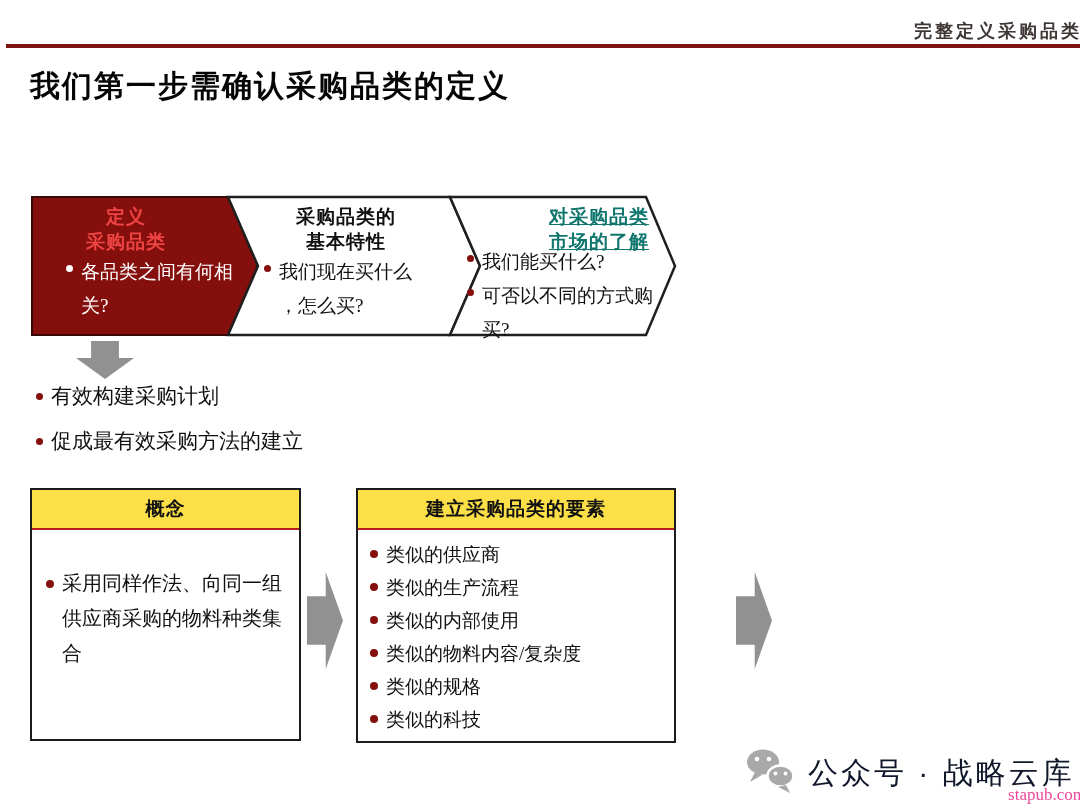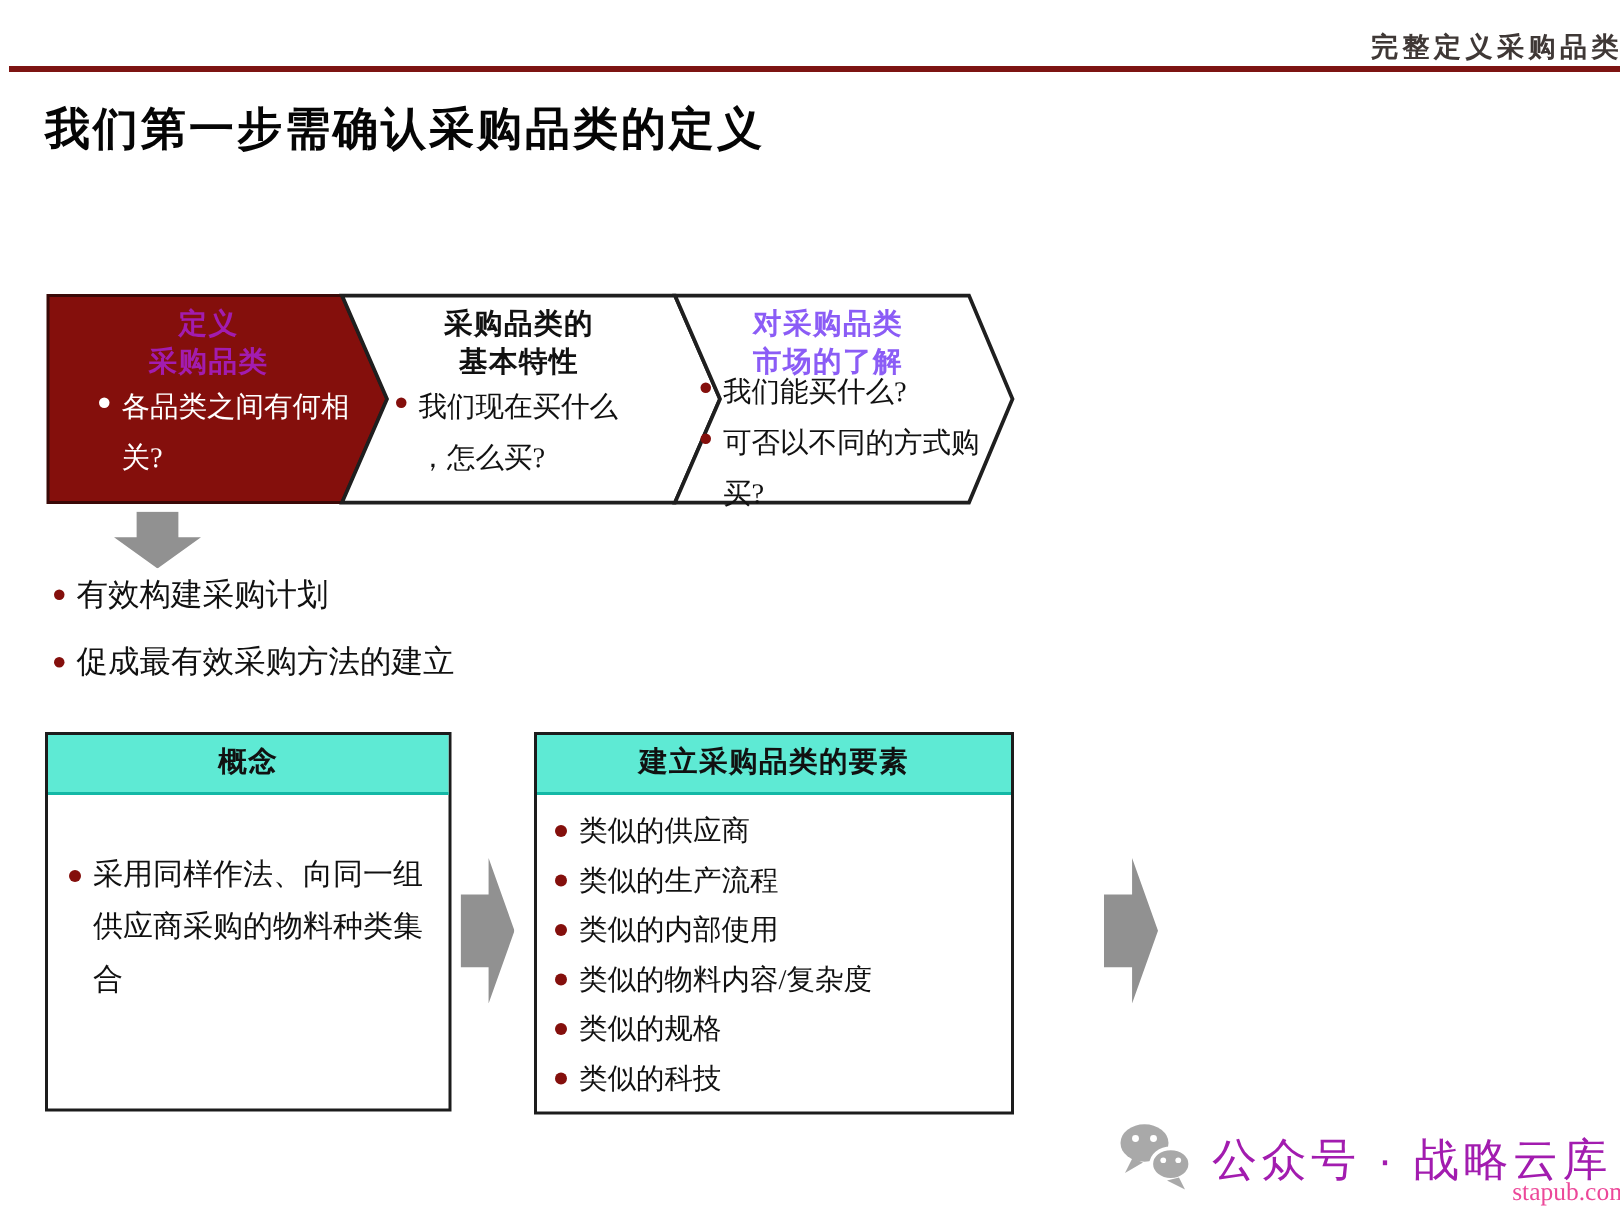--- a/index.html
+++ b/index.html
@@ -11,59 +11,59 @@
   .corner-label{position:absolute;top:19px;right:12px;font-size:18px;font-weight:bold;
     color:#3f3836;letter-spacing:3px;}
   .top-rule{position:absolute;top:44px;left:6px;right:6px;height:4px;background:#7d1412;}
   .slide-title{position:absolute;top:66px;left:30px;font-size:30px;font-weight:bold;
     color:#050505;letter-spacing:2px;}
   
   .chevron-band{position:absolute;top:195px;left:30px;width:648px;height:142px;}
   .chevron-band svg{position:absolute;left:0;top:0;}
   .step-title{position:absolute;text-align:center;font-weight:bold;font-size:19px;
     line-height:25px;white-space:pre-line;letter-spacing:1px;}
-  .step1-title{left:13px;top:9px;width:192px;color:#a21caf;}
+  .step1-title{left:0;top:9px;width:192px;color:#ef4444;}
   .step2-title{left:214px;top:9px;width:204px;color:#111;}
-  .step3-title{left:424px;top:9px;width:196px;color:#8b5cf6;}
+  .step3-title{left:471px;top:9px;width:196px;color:#0f766e;text-decoration:underline;}
   .step-bullets{position:absolute;font-size:19px;line-height:34px;}
   .sb1{left:36px;top:60px;width:168px;color:#ffffff;}
   .sb2{left:234px;top:60px;width:188px;color:#111;}
   .sb3{left:437px;top:50px;width:202px;color:#111;}
   .bullet-row{display:flex;align-items:flex-start;}
   .dot{width:7px;height:7px;border-radius:50%;margin:10px 8px 0 0;flex:none;background:#840f0c;}
   .dot-white{background:#ffffff;}
   .pre{white-space:pre-line;}
   
   .down-arrow{position:absolute;left:76px;top:341px;width:58px;height:38px;background:#919191;
     clip-path:polygon(26% 0,74% 0,74% 45%,100% 45%,50% 100%,0 45%,26% 45%);}
   .outcomes{position:absolute;left:36px;top:382px;font-size:21px;}
   .outcomes .bullet-row{margin-bottom:16px;line-height:29px;}
   .outcomes .dot{margin-top:11px;}
   
   .panel{position:absolute;top:488px;border:2px solid #1c1c1c;background:#fff;box-sizing:border-box;}
-  .panel-header{height:38px;line-height:38px;background:#5eead4;border-bottom:2px solid #14b8a6;
+  .panel-header{height:38px;line-height:38px;background:#fde047;border-bottom:2px solid #b91c1c;
     text-align:center;font-weight:bold;font-size:19px;letter-spacing:1px;}
   .panel1{left:30px;width:271px;height:253px;}
   .panel2{left:356px;width:320px;height:255px;}
   .panel3{left:785px;width:270px;height:251px;}
   .panel-body{font-size:20px;}
   .panel1 .panel-body{padding:36px 10px 0 14px;line-height:35px;}
   .panel2 .panel-body{padding:8px 8px 0 12px;font-size:19px;line-height:33px;}
   .panel3 .panel-body{padding:42px 10px 0 14px;line-height:35px;}
   .panel-body .dot{width:8px;height:8px;margin-top:14px;}
   .panel2 .panel-body .dot{margin-top:12px;}
   
   .right-arrow{position:absolute;width:36px;height:97px;background:#919191;
     clip-path:polygon(0 25%,52% 25%,52% 0,100% 50%,52% 100%,52% 75%,0 75%);}
   .arrow1{left:307px;top:572px;}
   .arrow2{left:736px;top:572px;}
   
   .footer{position:absolute;left:744px;top:748px;display:flex;align-items:center;}
   .footer-label{font-family:"Liberation Sans","DejaVu Sans",sans-serif;font-size:30px;
-    color:#a21caf;letter-spacing:3px;margin-left:10px;}
+    color:#0f172a;letter-spacing:3px;margin-left:10px;}
   .site-label{position:absolute;right:8px;top:785px;font-size:17px;color:#ec4899;
     font-family:"Liberation Serif","DejaVu Serif",serif;}
 </style>
 </head>
 <body>
 
 <div class="slide">
 
   <div class="corner-label">完整定义采购品类</div>
   <div class="top-rule"></div>

